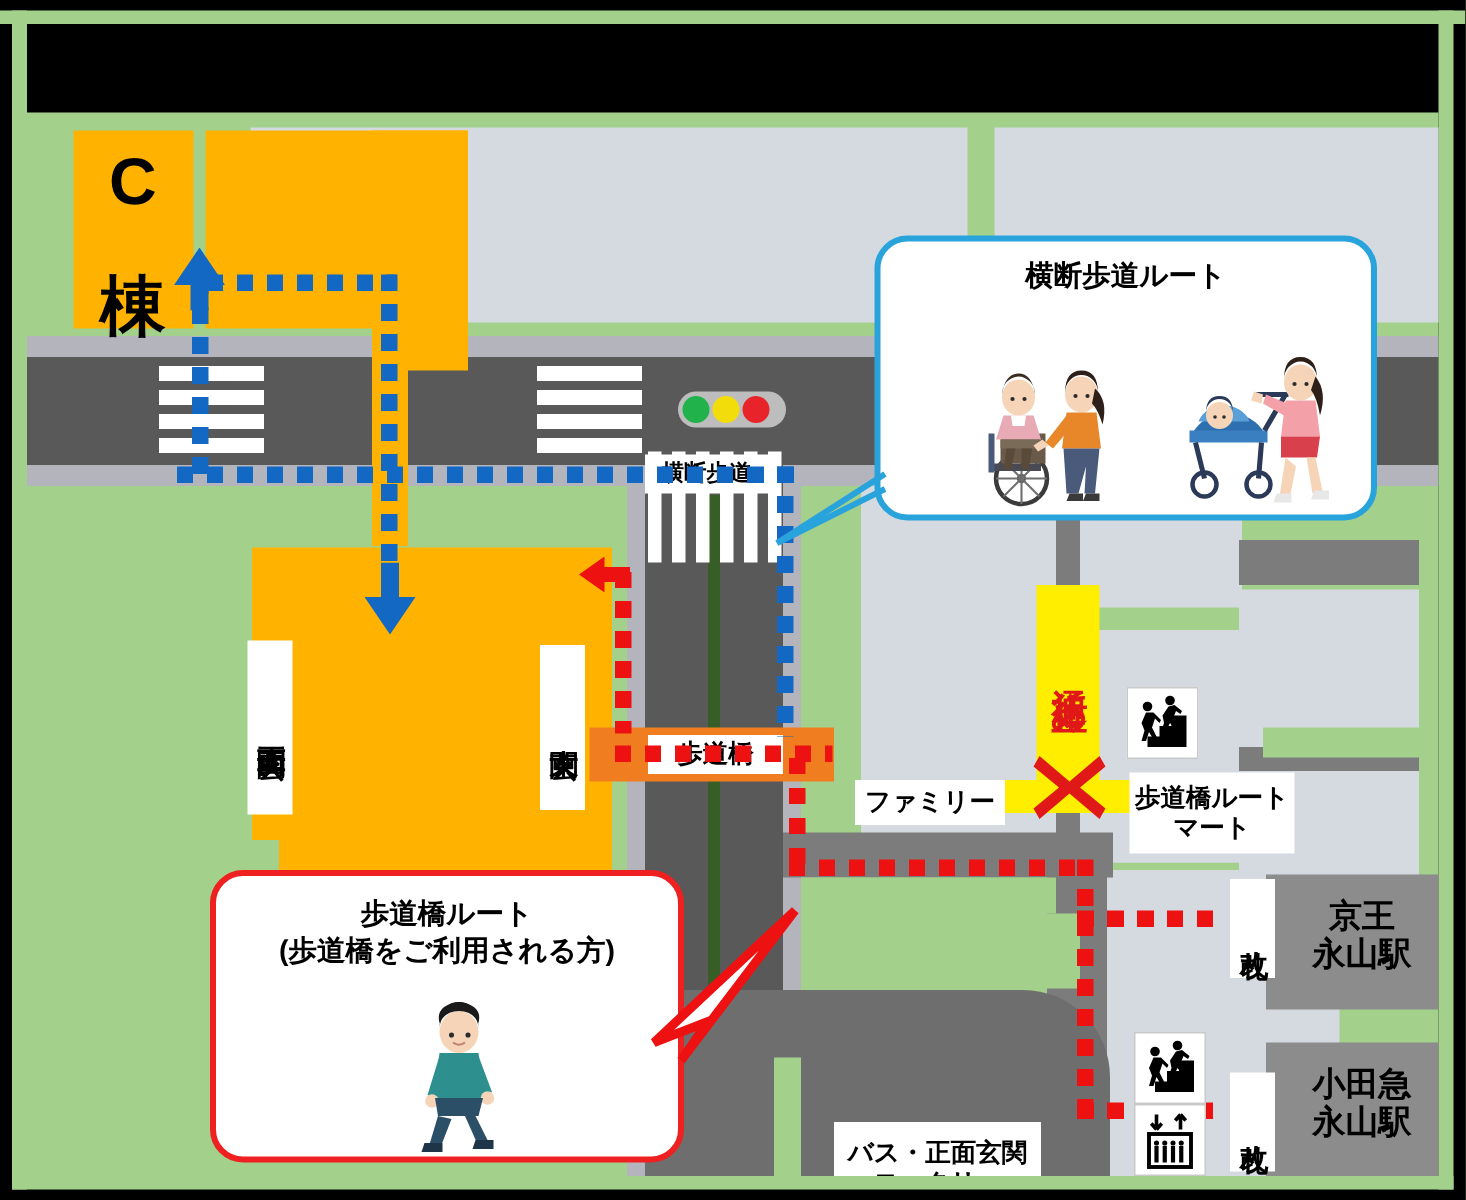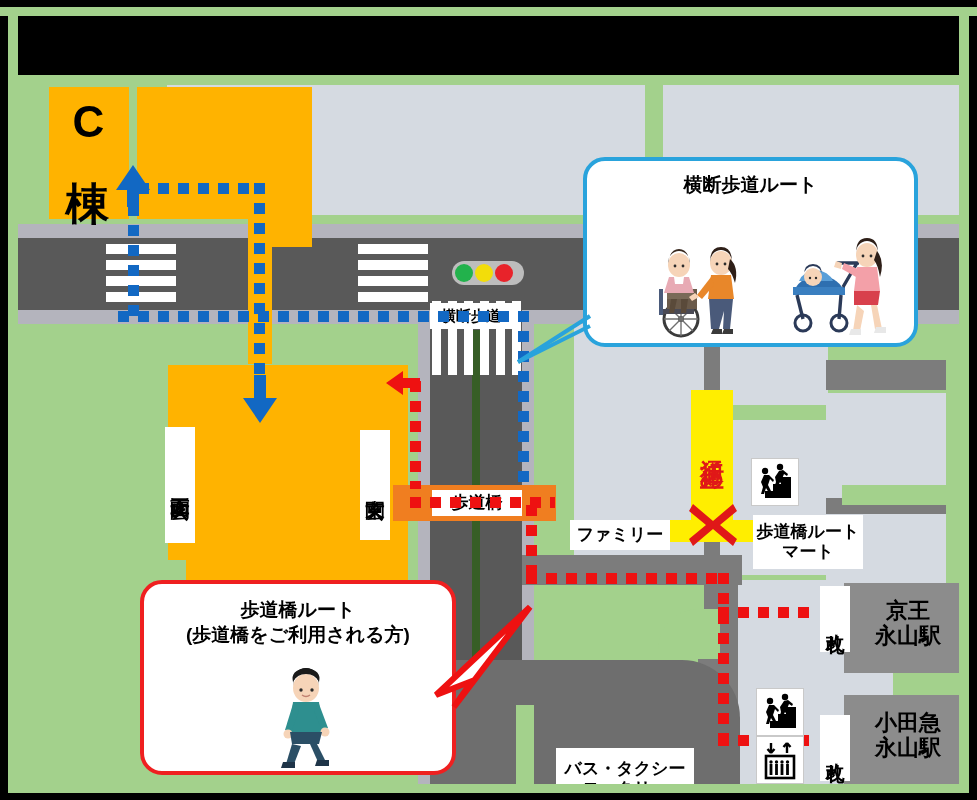--- a/index.html
+++ b/index.html
@@ -368,21 +368,21 @@
 
     <div class="lbl" style="left:552px; top:445px; width:100px; height:30px; font-size:17px;">ファミリー</div>
 
     <div class="lbl" style="left:735px; top:440px; width:110px; height:54px; font-size:17px;
                 flex-direction:column;">
       <div>歩道橋ルート</div>
       <div>マート</div>
     </div>
 
     <div class="lbl" style="left:538px; top:673px; width:138px; height:62px; font-size:17px; flex-direction:column;">
-      <div>バス・タクシー</div>
+      <div>バス・正面玄関</div>
       <div>ロータリー</div>
     </div>
 
     <div class="bld-gray" style="left:826px; top:508px; width:116px; height:90px;"></div>
     <div class="bld-gray" style="left:826px; top:620px; width:116px; height:90px;"></div>
 
     <div class="lbl" style="left:838px; top:515px; width:104px; height:66px; font-size:22px; flex-direction:column; background:transparent;">
       <div>京王</div>
       <div>永山駅</div>
     </div>

